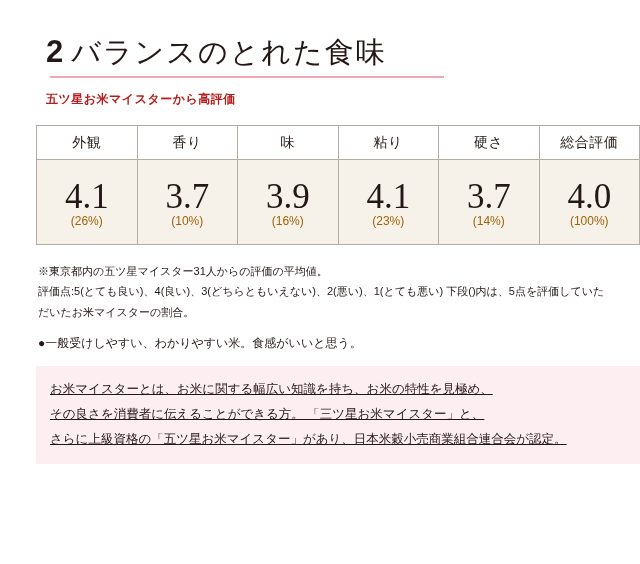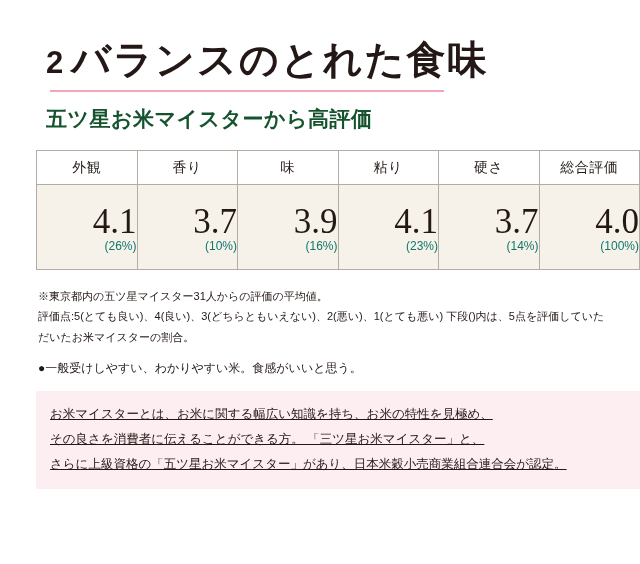--- a/index.html
+++ b/index.html
@@ -32,36 +32,36 @@
     font-family: "Liberation Sans", sans-serif;
     display: flex;
     align-items: baseline;
     gap: 6px;
   }
   .heading .num {
     font-size: 31px;
     font-weight: bold;
   }
   .heading .htext {
-    font-size: 39px;
-    font-weight: bold;
+    font-size: 29px;
+    font-weight: normal;
   }
   .heading-underline {
     margin: 3px 0 0 22px;
     width: 394px;
     height: 2px;
     background: #f3a6b6;
   }
 
   
   .subheading {
     margin: 13px 0 16px 18px;
-    font-size: 21px;
-    font-weight: bold;
-    color: #14532d;
+    font-size: 12px;
+    font-weight: bold;
+    color: #b91c1c;
     letter-spacing: 0.5px;
   }
 
   
   .score-table {
     margin: 17px 0 0 8px;
     width: 604px;
     border-collapse: collapse;
     table-layout: fixed;
   }
@@ -71,34 +71,34 @@
     background: #ffffff;
     font-size: 14px;
     font-weight: normal;
     color: #231815;
     letter-spacing: 0.5px;
   }
   .score-table td {
     height: 84px;
     border: 1px solid #b3aca5;
     background: #f6f2ea;
-    text-align: right;
+    text-align: center;
     vertical-align: middle;
     padding: 0;
   }
   .cell-score {
     font-size: 35px;
     font-family: "Liberation Serif", serif;
     line-height: 1.0;
     color: #231815;
     margin-top: 2px;
   }
   .cell-pct {
     font-size: 12px;
-    color: #0f766e;
+    color: #a16207;
     margin-top: 0;
   }
 
   
   .notes {
     margin: 16px 0 0 10px;
     font-size: 11px;
     line-height: 1.85;
     color: #231815;
     width: 600px;

